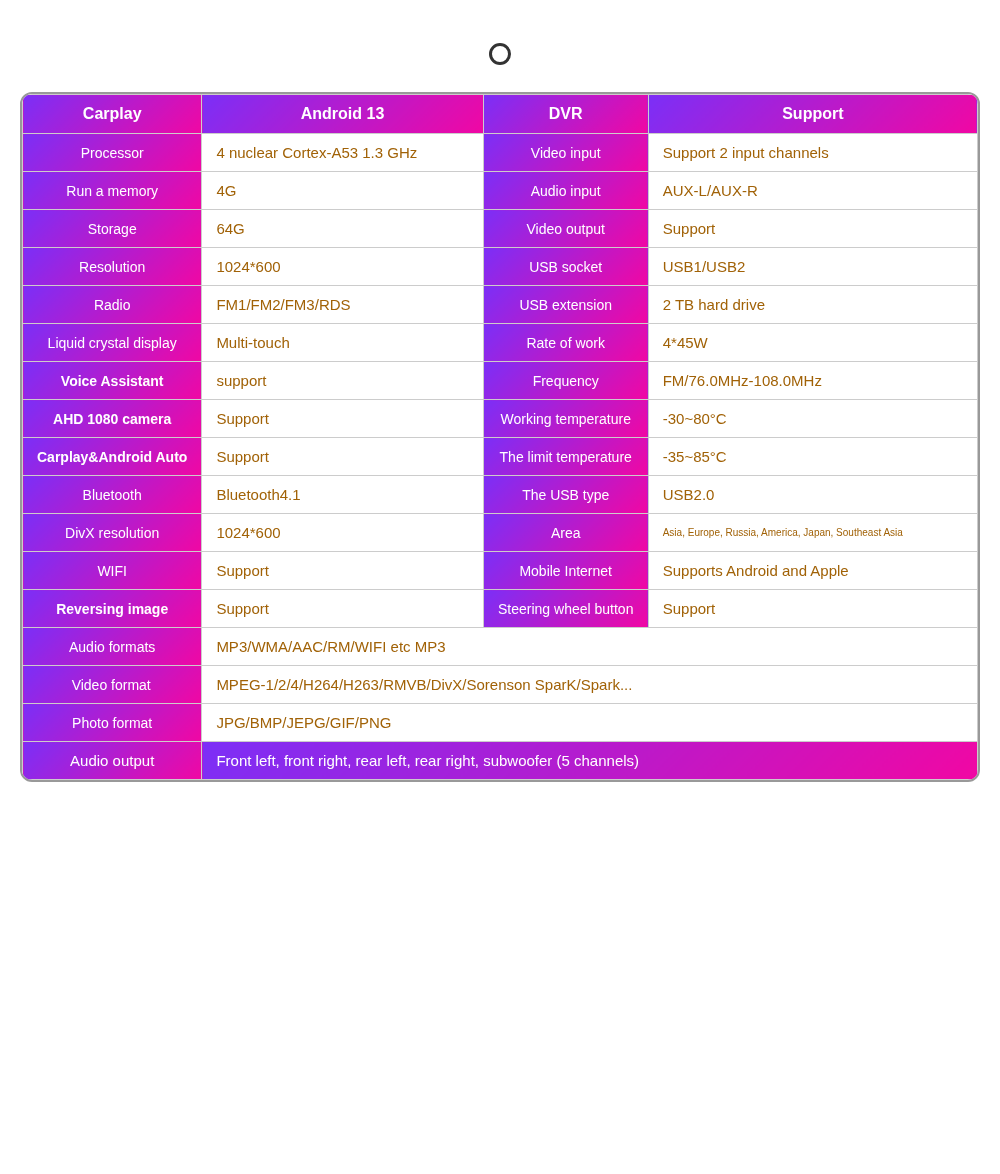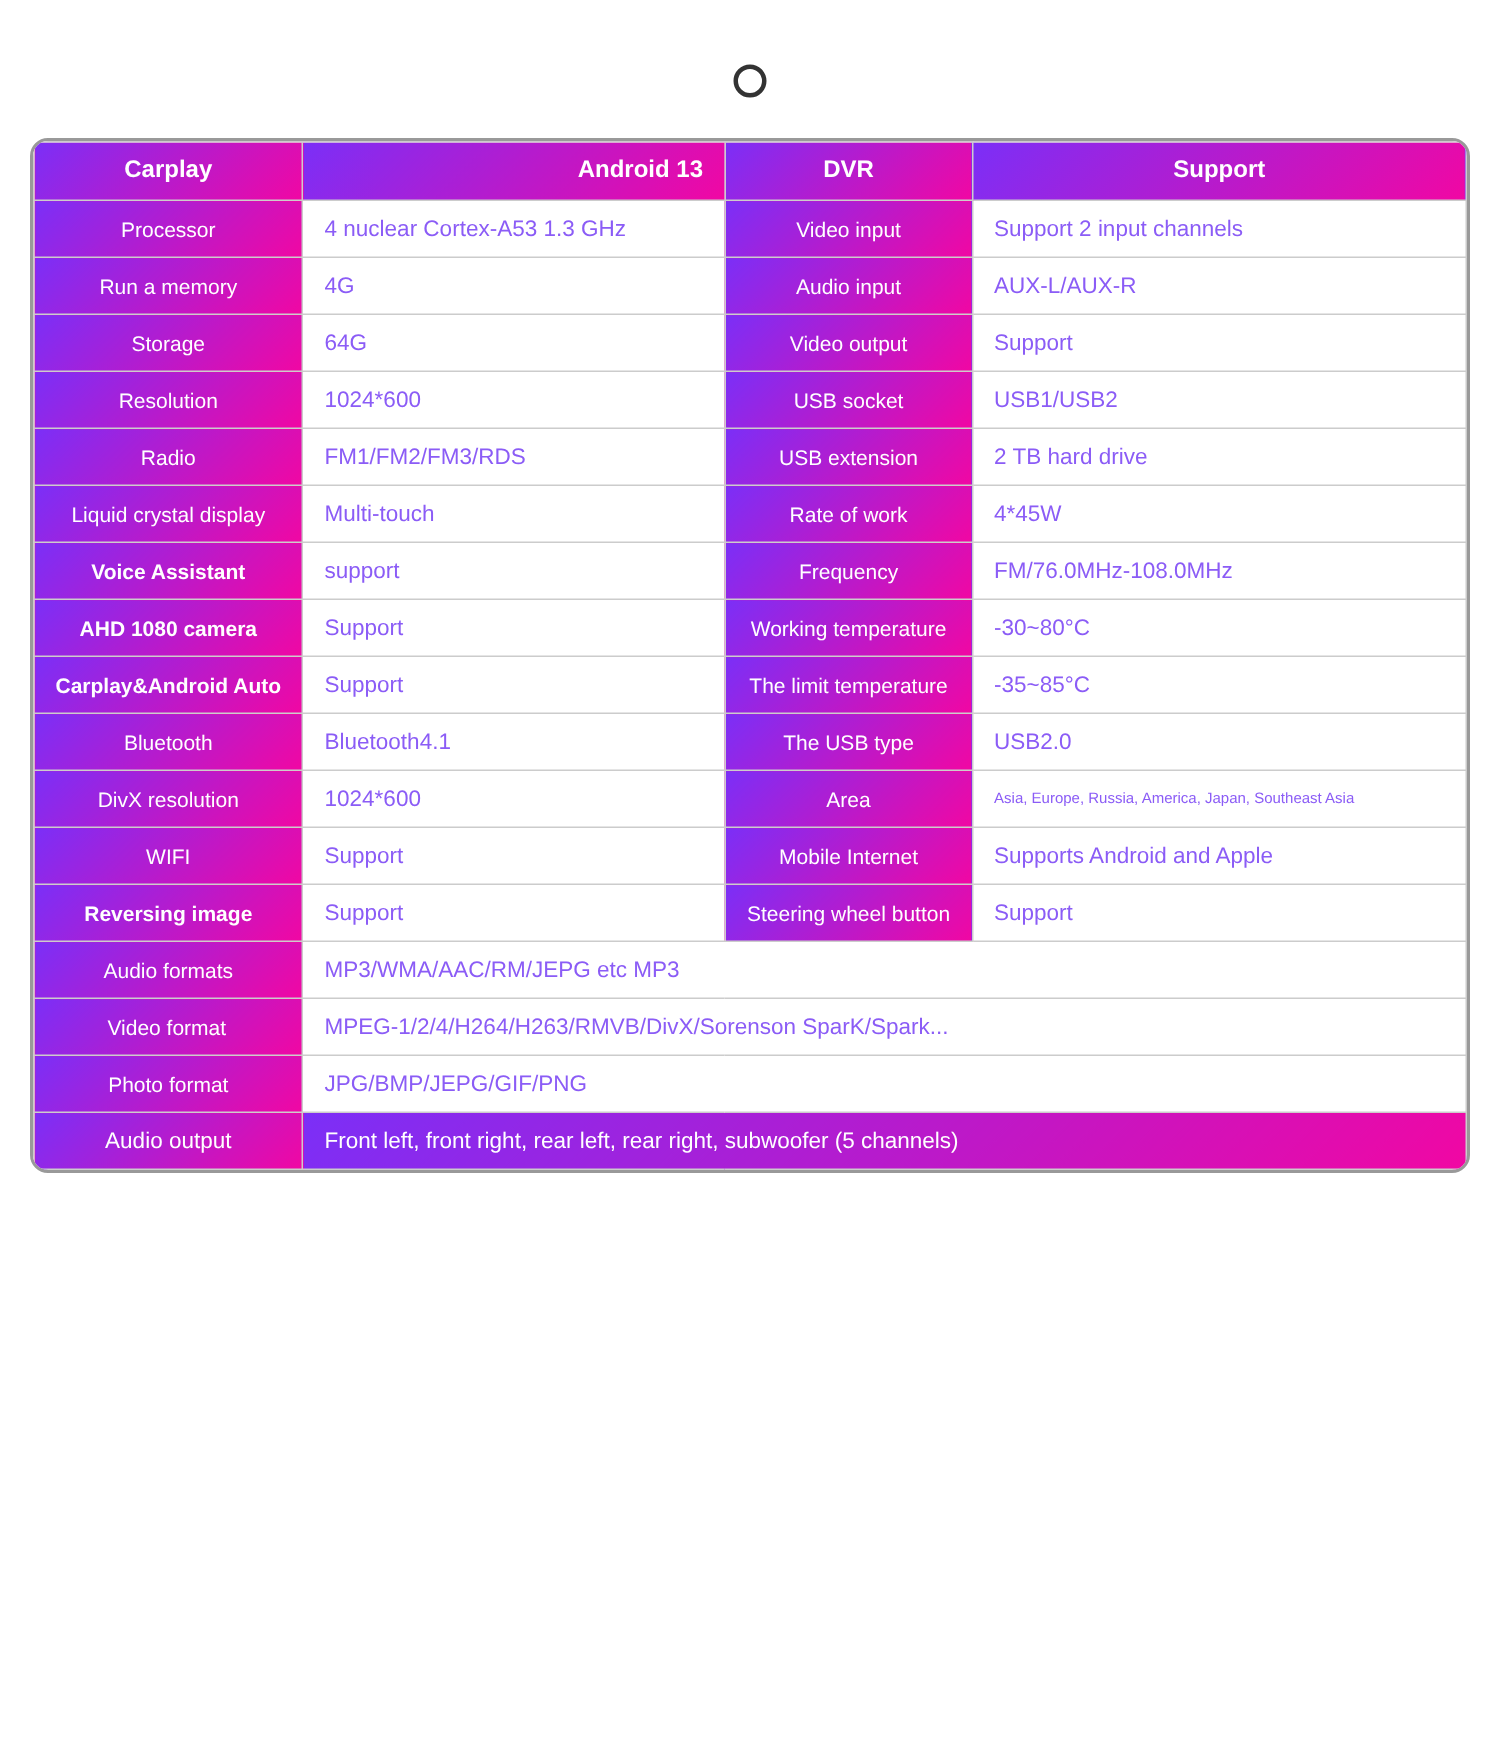--- a/index.html
+++ b/index.html
@@ -56,21 +56,21 @@
       text-align: center;
       font-size: 14px;
       width: 165px;
       white-space: nowrap;
     }
     .label-cell.bold {
       font-weight: bold;
     }
     .value-cell {
       background: #fff;
-      color: #8b5cf6;
+      color: #a16207;
       font-size: 15px;
     }
     .header-row td {
       background: linear-gradient(135deg, #7b2ff7, #f107a3);
       color: #fff;
       text-align: center;
       font-weight: bold;
       font-size: 16px;
     }
     .audio-output-label {
@@ -100,21 +100,21 @@
 
 <div class="circle-icon">
   <span class="circle-dot"></span>
 </div>
 
 <div class="table-wrapper">
   <table>
     <tbody id="table-body">
     <tr class="header-row">
         <td style="text-align:center; font-weight:bold; background:linear-gradient(135deg,#7b2ff7,#f107a3); color:#fff; width:165px;">Carplay</td>
-        <td style="text-align:right; font-weight:bold; background:linear-gradient(135deg,#7b2ff7,#f107a3); color:#fff;">Android 13</td>
+        <td style="text-align:center; font-weight:bold; background:linear-gradient(135deg,#7b2ff7,#f107a3); color:#fff;">Android 13</td>
         <td style="text-align:center; font-weight:bold; background:linear-gradient(135deg,#7b2ff7,#f107a3); color:#fff; width:165px;">DVR</td>
         <td style="text-align:center; font-weight:bold; background:linear-gradient(135deg,#7b2ff7,#f107a3); color:#fff;">Support</td>
       </tr>
         <tr>
         <td class="label-cell ">Processor</td>
         <td class="value-cell">4 nuclear  Cortex-A53 1.3 GHz</td>
         <td class="label-cell">Video input</td>
         <td class="value-cell">Support 2 input channels</td>
       </tr>
         <tr>
@@ -184,21 +184,21 @@
         <td class="value-cell">Supports Android and Apple</td>
       </tr>
         <tr>
         <td class="label-cell bold">Reversing image</td>
         <td class="value-cell">Support</td>
         <td class="label-cell">Steering wheel button</td>
         <td class="value-cell">Support</td>
       </tr>
         <tr>
       <td class="label-cell" style="width:165px;">Audio formats</td>
-      <td class="value-cell" colspan="3">MP3/WMA/AAC/RM/JEPG etc MP3</td>
+      <td class="value-cell" colspan="3">MP3/WMA/AAC/RM/WIFI etc MP3</td>
     </tr>
         <tr>
       <td class="label-cell" style="width:165px;padding-left:12px;">Video format</td>
       <td class="value-cell" colspan="3">MPEG-1/2/4/H264/H263/RMVB/DivX/Sorenson SparK/Spark...</td>
     </tr>
         <tr>
       <td class="label-cell" style="width:165px;">Photo format</td>
       <td class="value-cell" colspan="3">JPG/BMP/JEPG/GIF/PNG</td>
     </tr>
         <tr>

